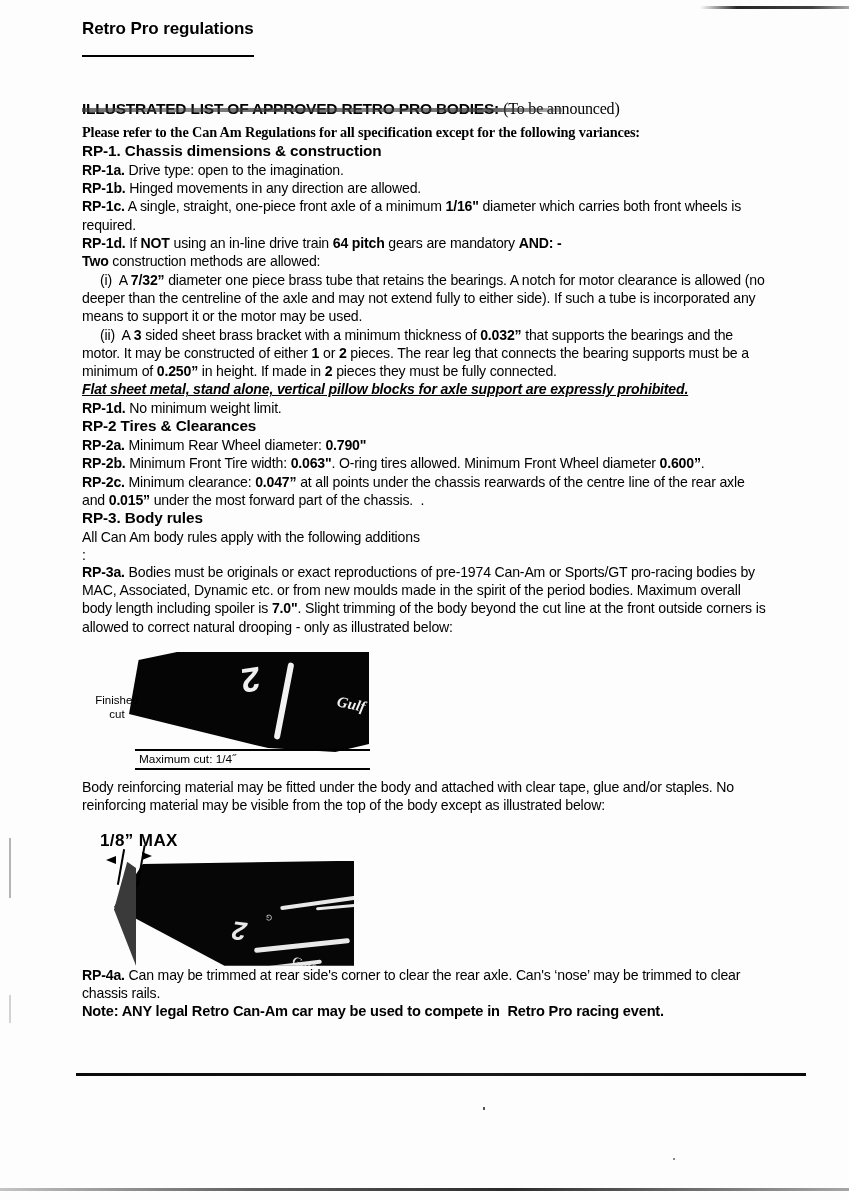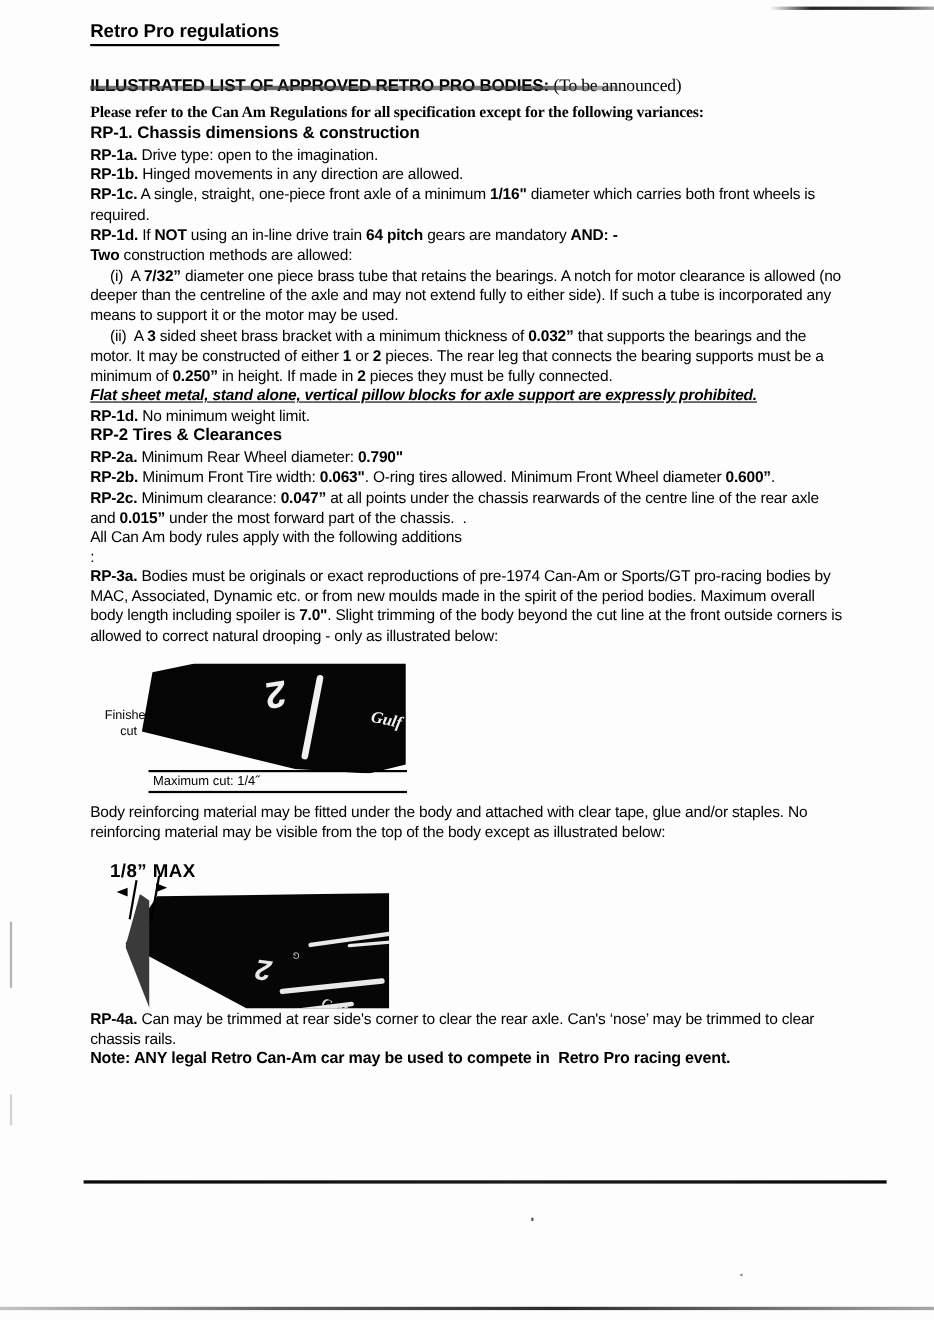--- a/index.html
+++ b/index.html
@@ -45,25 +45,25 @@
   .content {
     position: absolute;
     left: 82px;
     top: 18px;
     width: 688px;
   }
 
   h1.doc-title {
     font-size: 17px;
     font-weight: bold;
-    margin: 0 0 1px 0;
+    margin: 0 0 16px 0;
     letter-spacing: -0.1px;
     display: inline-block;
     border-bottom: 2px solid #000;
-    padding-bottom: 1px;
+    padding-bottom: 16px;
     line-height: 1.25;
   }
 
   .illus-row {
     position: relative;
     margin-top: 26px;
     font-size: 15.5px;
     font-weight: bold;
     line-height: 1.28;
     letter-spacing: -0.2px;
@@ -354,20 +354,21 @@
     <p class="ital">Flat sheet metal, stand alone, vertical pillow blocks for axle support are expressly prohibited.</p>
     <p class="body"><b>RP-1d.</b> No minimum weight limit.</p>
 
     
     <div class="sec-head">RP-2 Tires &amp; Clearances</div>
     <p class="body"><b>RP-2a.</b> Minimum Rear Wheel diameter: <b>0.790"</b></p>
     <p class="body"><b>RP-2b.</b> Minimum Front Tire width: <b>0.063"</b>. O-ring tires allowed. Minimum Front Wheel diameter <b>0.600”</b>.</p>
     <p class="body"><b>RP-2c.</b> Minimum clearance: <b>0.047”</b> at all points under the chassis rearwards of the centre line of the rear axle and <b>0.015”</b> under the most forward part of the chassis. &nbsp;.</p>
 
     
+    <div class="sec-head">RP-3. Body rules</div>
     <p class="body">All Can Am body rules apply with the following additions</p>
     <p class="colon-line">:</p>
     <p class="body"><b>RP-3a.</b> Bodies must be originals or exact reproductions of pre-1974 Can-Am or Sports/GT pro-racing bodies by MAC, Associated, Dynamic etc. or from new moulds made in the spirit of the period bodies. Maximum overall body length including spoiler is <b>7.0"</b>. Slight trimming of the body beyond the cut line at the front outside corners is allowed to correct natural drooping - only as illustrated below:</p>
 
     
     <div class="fig1">
       <div class="shape">
         <div class="numtwo">2</div>
         <div class="gulf">Gulf</div>
         <div class="stripe stripe-a"></div>

